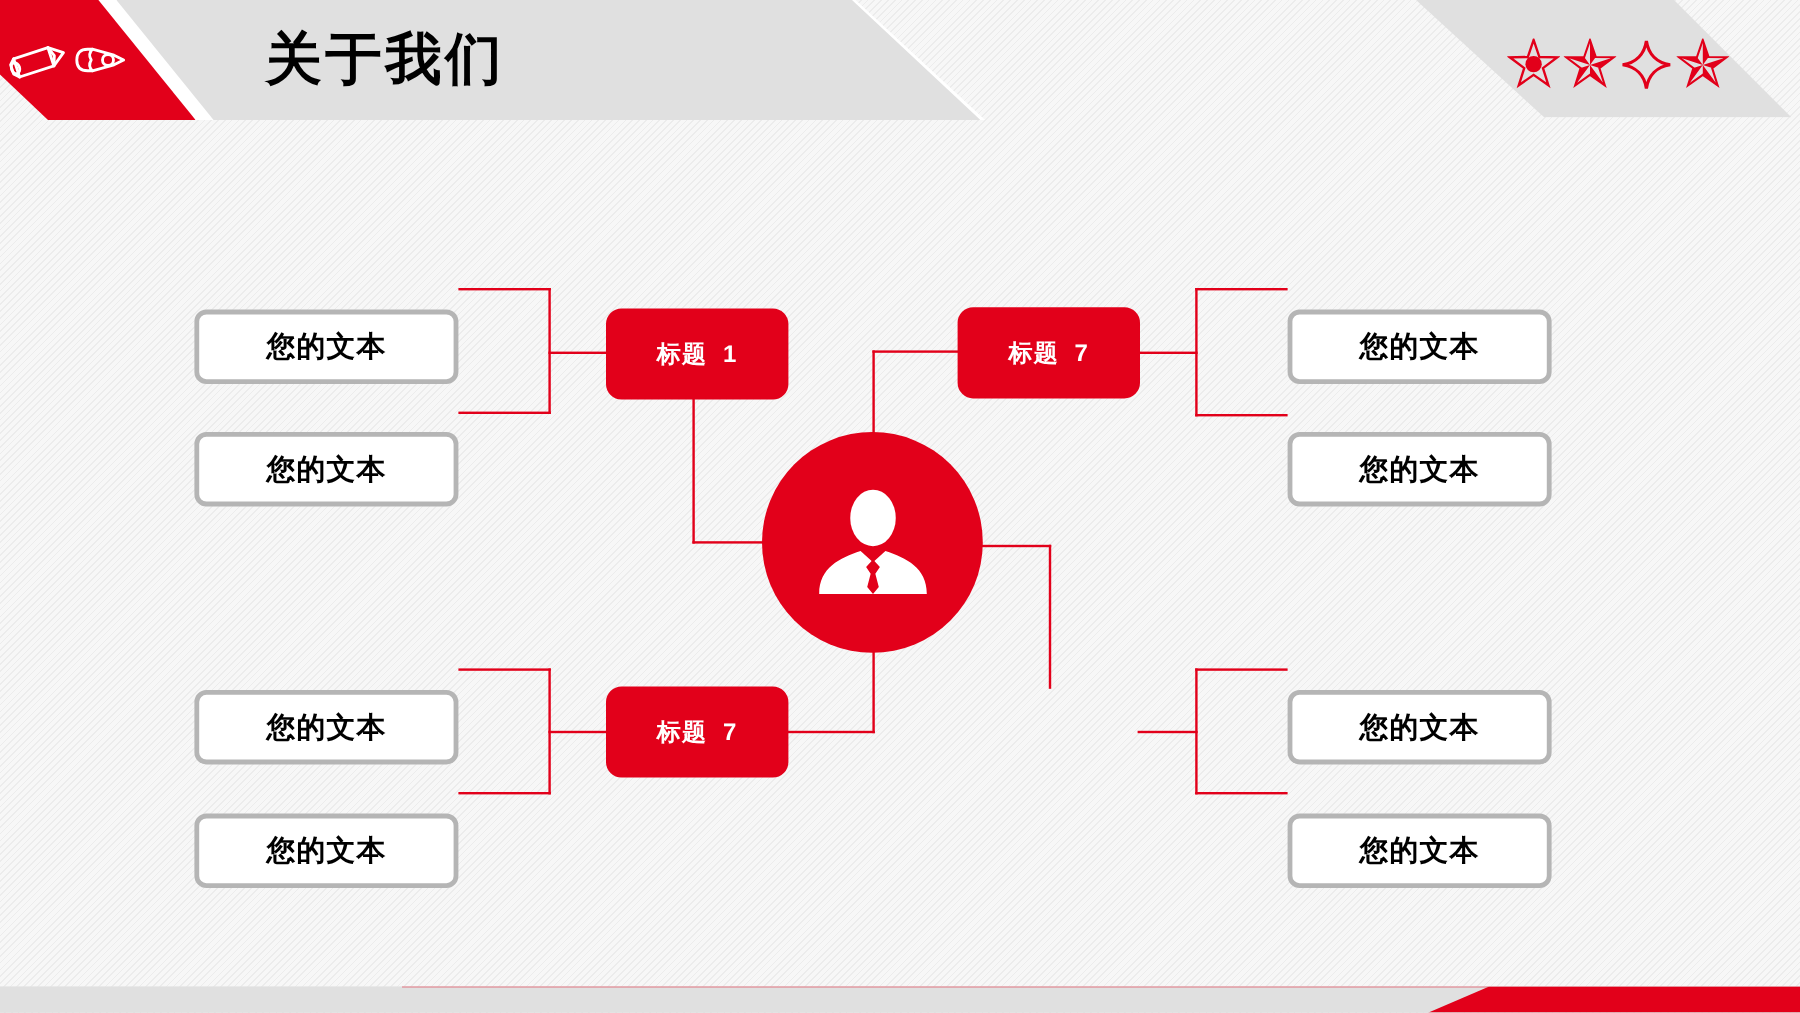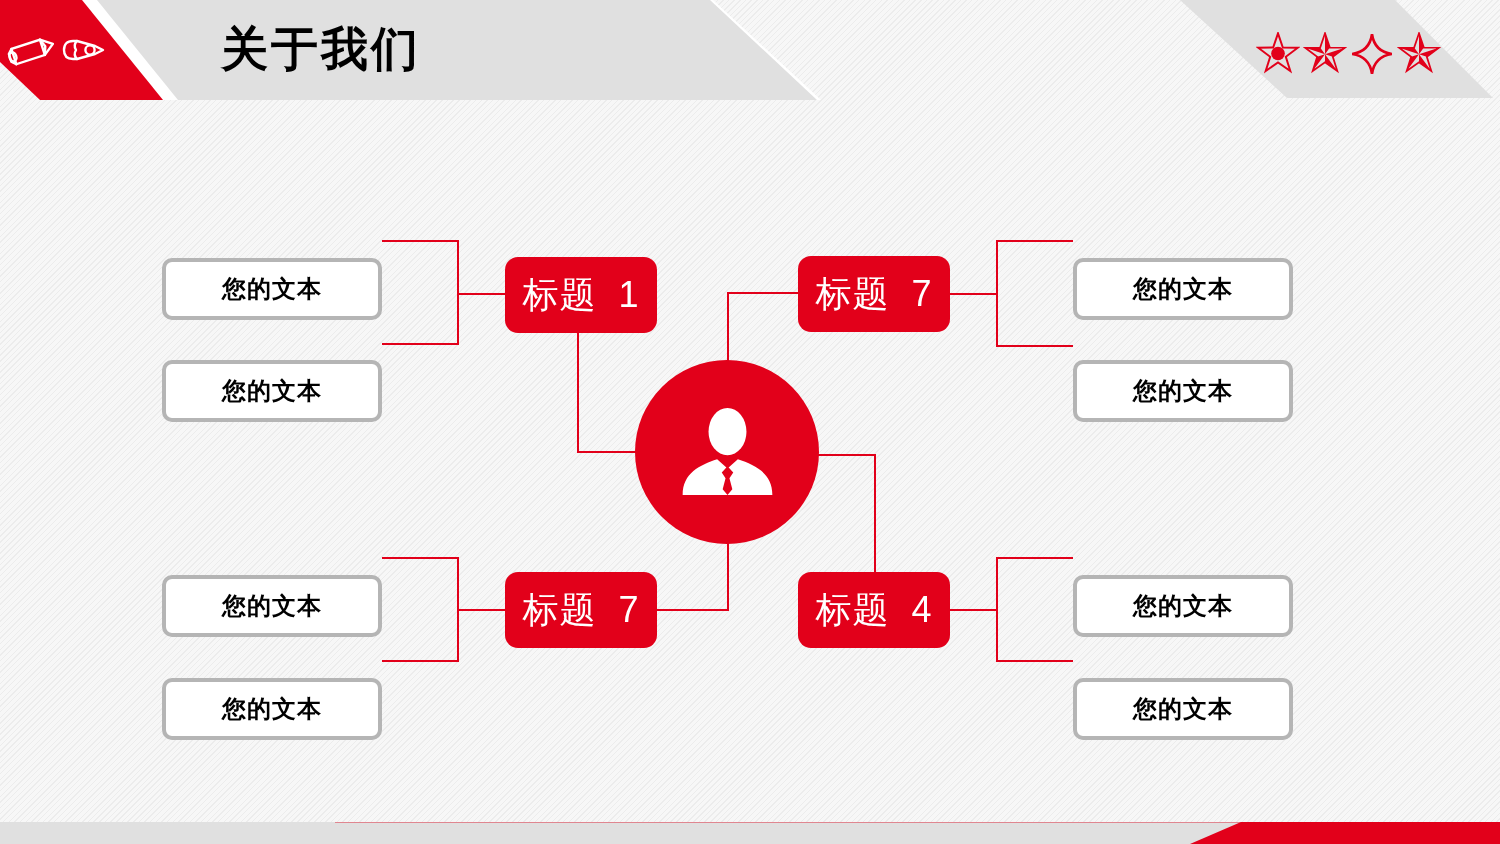--- a/index.html
+++ b/index.html
@@ -31,21 +31,21 @@
   
   .hline,.vline{background:var(--red);}
   .hline{height:2px;}
   .vline{width:2px;}
   
   .text-box{width:220px;height:62px;background:#fff;border:4px solid #b5b5b5;border-radius:10px;
     box-sizing:border-box;display:flex;align-items:center;justify-content:center;margin-top:48px;}
   .text-box span{font-size:24px;font-weight:700;color:#000;letter-spacing:1px;}
   .title-box{width:152px;height:76px;background:var(--red);border-radius:13px;
     display:flex;align-items:center;justify-content:center;}
-  .title-box span{color:#fff;font-size:36px;font-weight:400;letter-spacing:1px;white-space:pre;}
+  .title-box span{color:#fff;font-size:20px;font-weight:700;letter-spacing:1px;white-space:pre;}
   .center-circle{left:635px;top:360px;width:184px;height:184px;border-radius:50%;background:var(--red);}
   .person-svg{left:670px;top:396px;}
   :root{--red:#e2001a;}
 </style>
 </head>
 <body>
 
 <div class="slide">
 
   <div class="abs banner-under"></div>
@@ -141,23 +141,20 @@
 
   <div class="abs title-box" style="left:505px;top:257px;">
     <span>标题  1</span>
     </div>
   <div class="abs title-box" style="left:798px;top:256px;">
     <span>标题  7</span>
     </div>
   <div class="abs title-box" style="left:505px;top:572px;">
     <span>标题  7</span>
     </div>
-  <div class="abs title-box" style="left:798px;top:572px;">
-    <span>标题  4</span>
-    </div>
 
   <div class="abs center-circle"></div>
   <svg class="abs person-svg" width="115" height="115" viewBox="0 0 100 100">
     <ellipse cx="50" cy="31" rx="16.5" ry="20.5" fill="#fff"></ellipse>
     <path d="M11,86 C11,67 26,60 41,55 L50,63 L59,55 C74,60 89,67 89,86 Z" fill="#fff"></path>
     <path d="M50,61 L45,66.5 L48.3,71.5 L45.8,81 L50,86 L54.2,81 L51.7,71.5 L55,66.5 Z" fill="#e2001a"></path>
   </svg>
 
   <div class="abs footer-strip"></div>
   <div class="abs footer-accent"></div>

